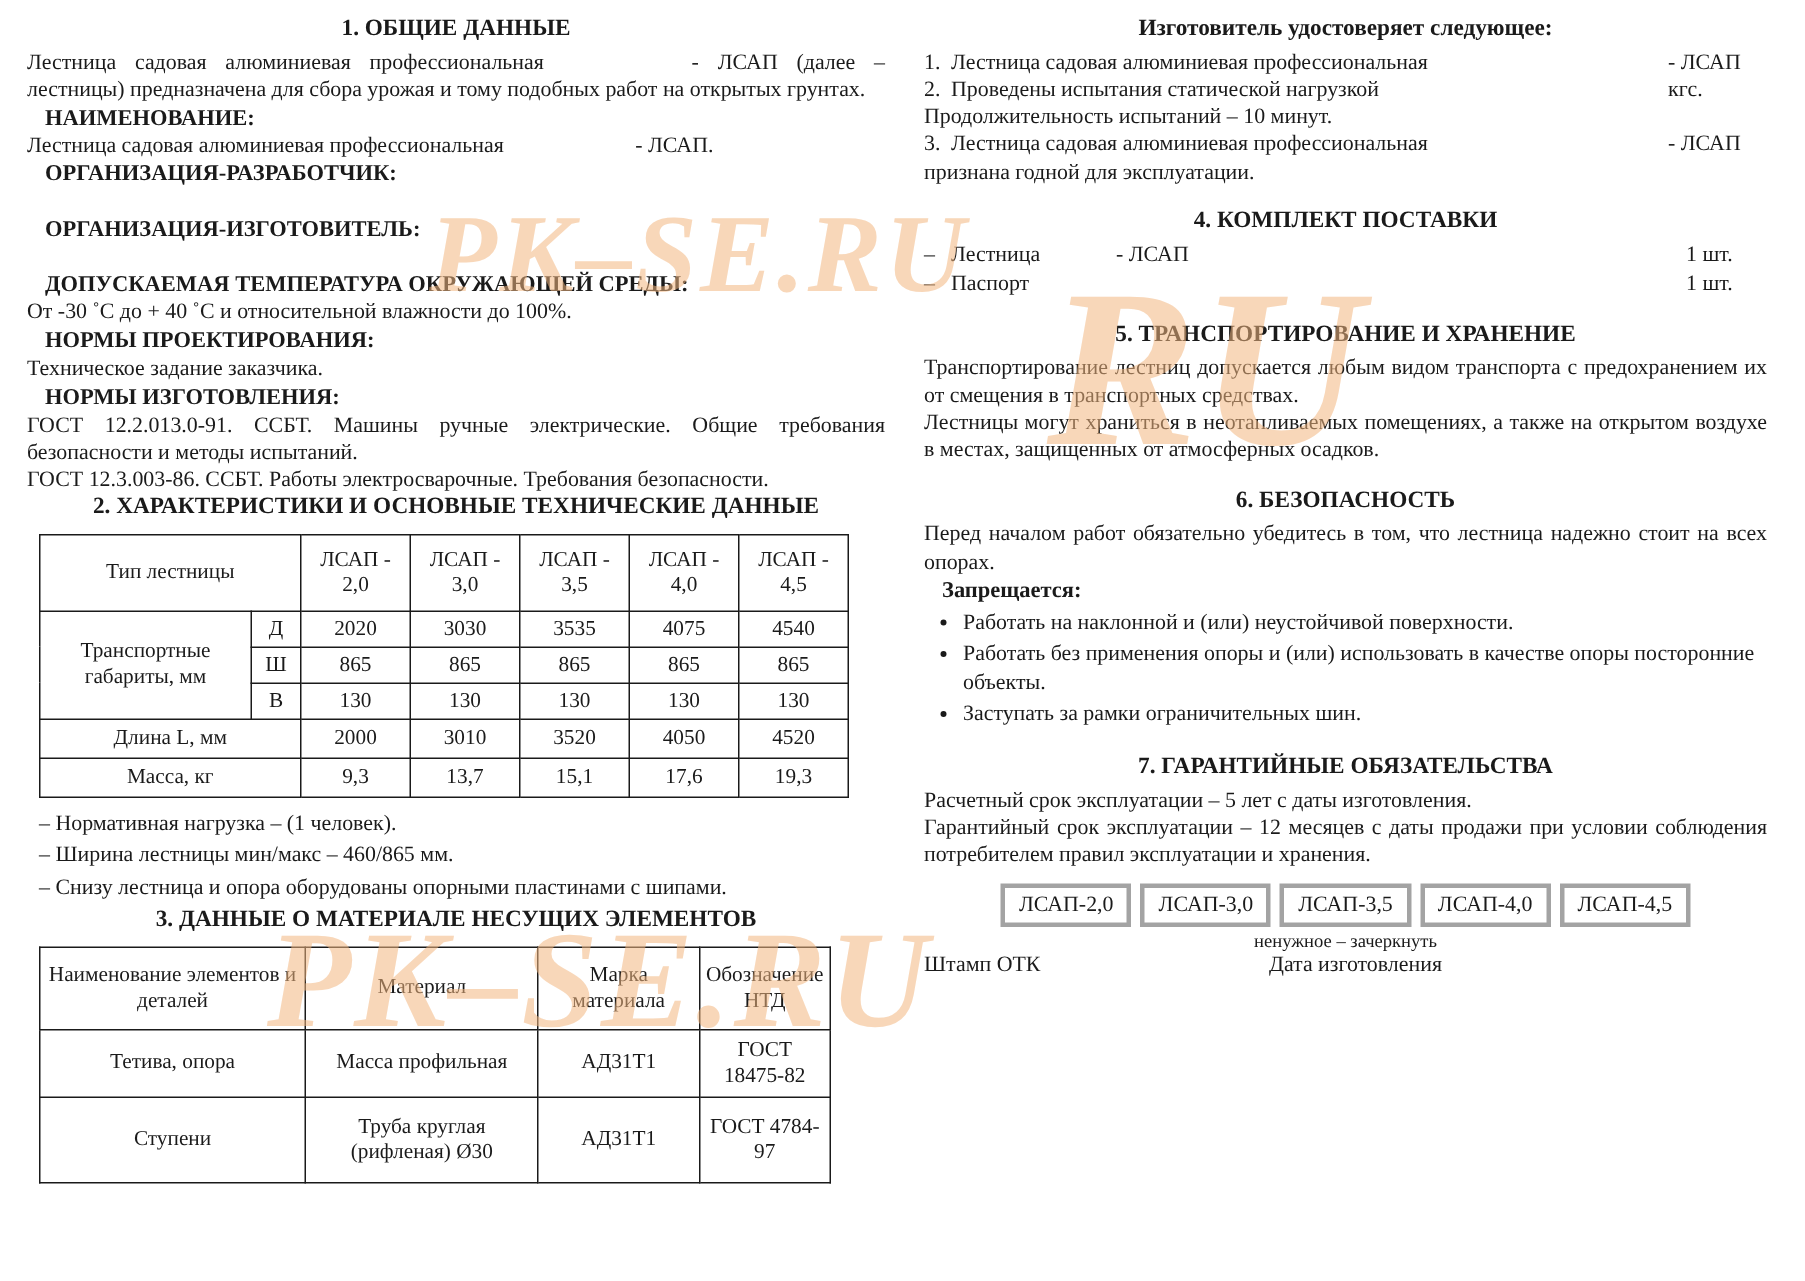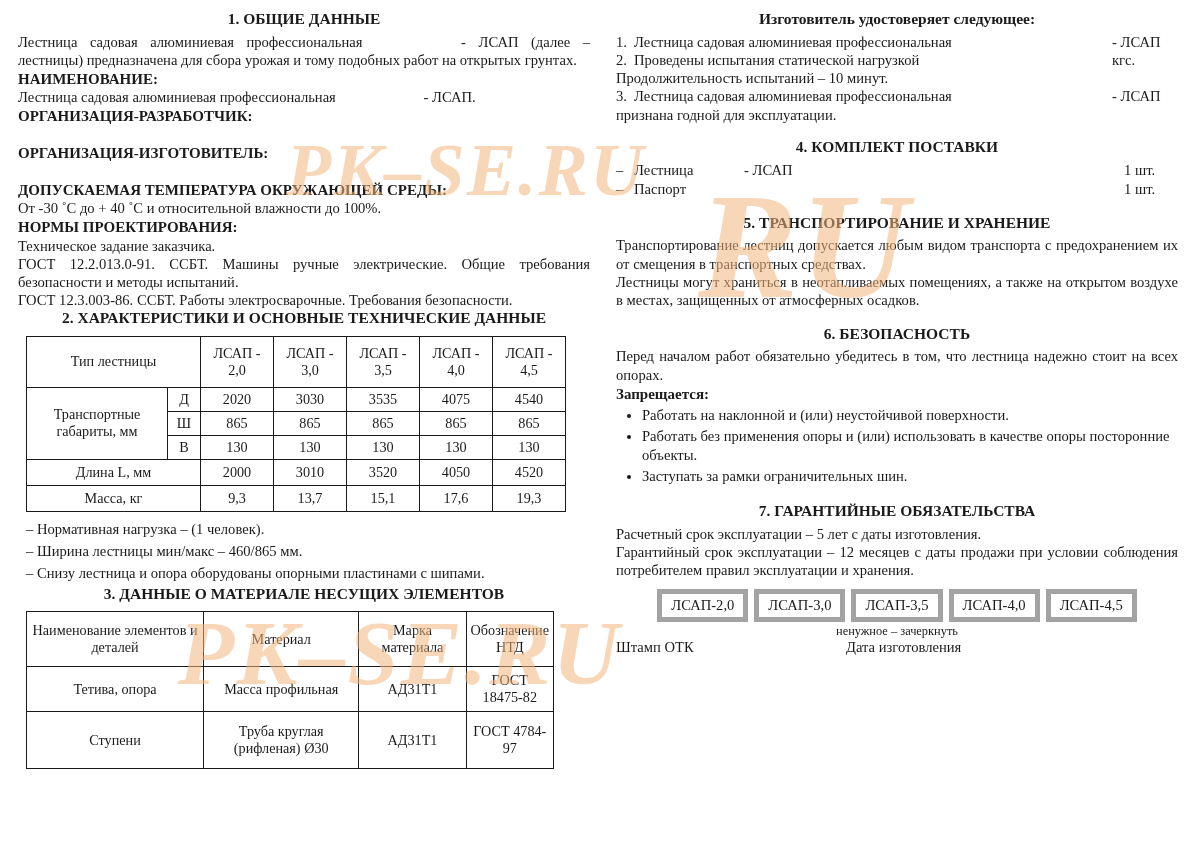--- a/index.html
+++ b/index.html
@@ -41,21 +41,21 @@
   .sec-gap { margin-top: 14px; }
   p {
     margin: 0;
     font-size: 14.6px;
     line-height: 1.24;
     text-align: justify;
   }
   .lbl {
     font-weight: bold;
     font-size: 15px;
-    margin: 1px 0 0 0;
+    margin: 1px 0 0 12px;
   }
   .blankline { height: 17px; }
 
   
   table {
     border-collapse: collapse;
     font-size: 14.2px;
   }
   table.tech {
     width: 540px;
@@ -123,21 +123,21 @@
   .num-row .t { flex: 1; text-align: justify; }
   .num-row .tail { width: 66px; text-align: left; }
 
   .modelrow {
     display: flex;
     gap: 6px;
     justify-content: center;
     margin-top: 10px;
   }
   .modelbox {
-    border: 5px solid #a3a3a3;
+    border: 3px solid #a3a3a3;
     padding: 3px 9px;
     font-size: 14.6px;
   }
   .strike-note {
     text-align: center;
     font-size: 12.4px;
     margin-top: 2px;
   }
   .footer-row {
     display: flex;
@@ -202,20 +202,21 @@
       <div class="blankline"></div>
       <p class="lbl">ОРГАНИЗАЦИЯ-ИЗГОТОВИТЕЛЬ:</p>
       <div class="blankline"></div>
 
       <p class="lbl">ДОПУСКАЕМАЯ ТЕМПЕРАТУРА ОКРУЖАЮЩЕЙ СРЕДЫ:</p>
       <p>От -30 ˚С до + 40 ˚С и относительной влажности до 100%.</p>
 
       <p class="lbl">НОРМЫ ПРОЕКТИРОВАНИЯ:</p>
       <p>Техническое задание заказчика.</p>
 
+      <p class="lbl">НОРМЫ ИЗГОТОВЛЕНИЯ:</p>
       <p>ГОСТ 12.2.013.0-91. ССБТ. Машины ручные электрические. Общие требования безопасности и методы испытаний.</p>
       <p>ГОСТ 12.3.003-86. ССБТ. Работы электросварочные. Требования безопасности.</p>
 
       <h2 class="section sec-gap">2. ХАРАКТЕРИСТИКИ И ОСНОВНЫЕ ТЕХНИЧЕСКИЕ ДАННЫЕ</h2>
 
       <table class="tech">
         <tbody>
             <tr>
           <td class="namecell" colspan="2" rowspan="1" style="height:42px">Тип лестницы</td>
           <td>ЛСАП - 2,0</td>

